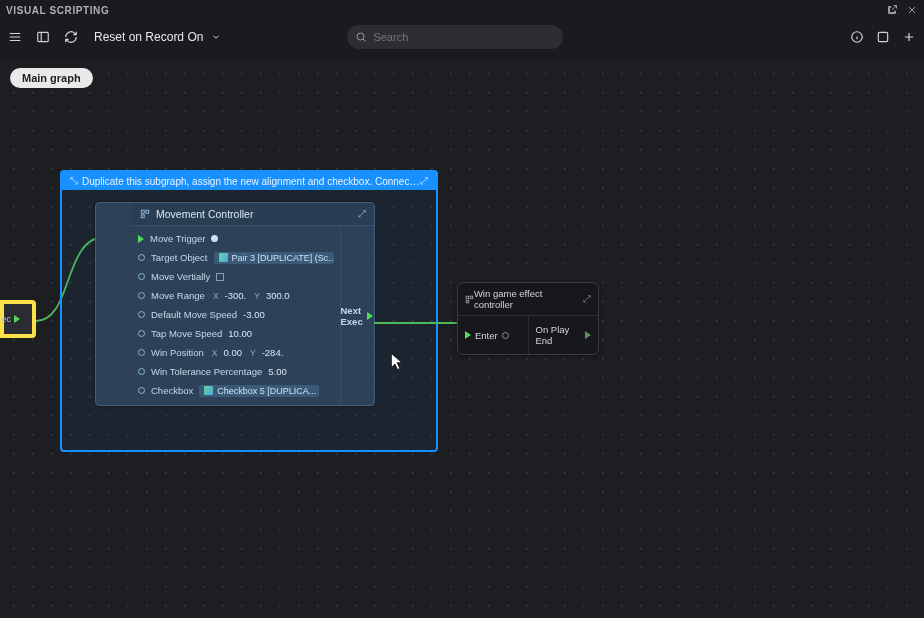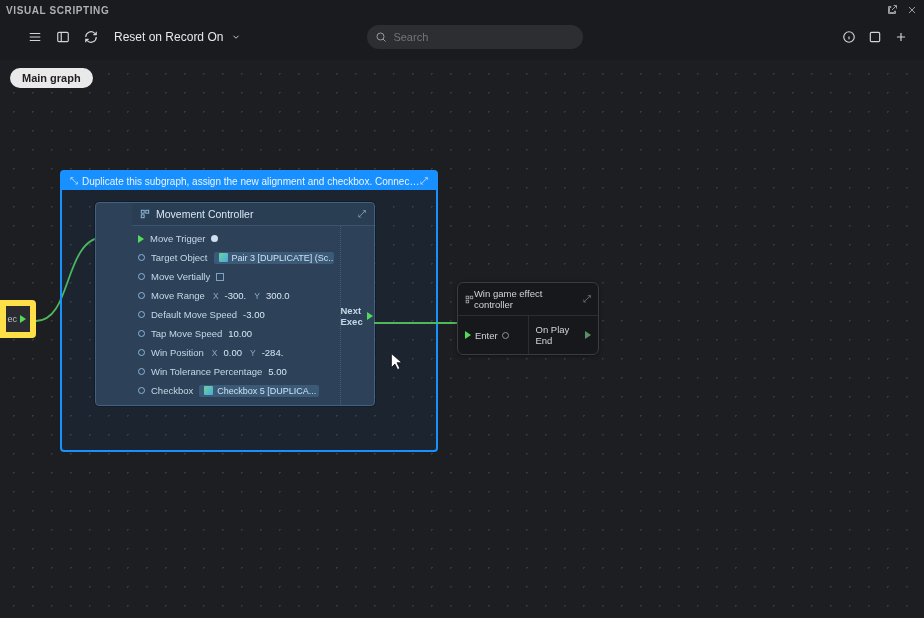--- a/index.html
+++ b/index.html
@@ -8,21 +8,21 @@
   
   .titlebar {
     height: 20px; display: flex; align-items: center; justify-content: space-between;
     padding: 0 6px; font-size: 10px; color: #aeb0b4; letter-spacing: .6px; font-weight: 600; gap: 44px;
   }
   .titlebar-right { display: flex; gap: 8px; }
   .title-icon { width: 12px; height: 12px; color: #9a9ca0; cursor: pointer; }
 
   
   .toolbar {
-    height: 34px; display: flex; align-items: center; padding: 0 16px; gap: 10px; margin-left: 12px;
+    height: 34px; display: flex; align-items: center; padding: 0 8px; gap: 10px;
   }
   .tb-left { display: flex; align-items: center; gap: 14px; }
   .tb-icon { width: 14px; height: 14px; color: #d2d4d8; cursor: pointer; }
   .dropdown {
     display: flex; align-items: center; gap: 8px; font-size: 12px; color: #e6e7ea;
     cursor: pointer; padding: 4px 6px;
   }
   .search {
     margin-left: 110px;
     width: 216px; height: 24px; background: #2d2e32; border-radius: 12px;
@@ -47,22 +47,22 @@
     background-image: radial-gradient(circle, #37383d 1px, transparent 1px);
     background-size: 19px 19px;
     background-position: 4px 4px;
   }
 
   .crumb-row { position: absolute; top: 62px; z-index: 5; }
 
   
   .off-left-node {
     position:absolute; left:0; top:300px; width:36px; height:38px;
-    background:#2a2c31; border:6px solid #fde047; border-radius:0 4px 4px 0;
-    display:flex; align-items:center; justify-content:flex-end; padding-right:4px;
+    background:#2a2c31; border:4px solid #fde047; border-radius:0 4px 4px 0;
+    display:flex; align-items:center; justify-content:flex-end; padding-right:12px;
     font-size:9px; color:#bfc1c6;
   }
   .exec-tri-right {
     width:0;height:0;border-top:4px solid transparent;border-bottom:4px solid transparent;
     border-left:6px solid #53dc5a; display:inline-block; margin-left:3px;
   }
 
   
   .blue-box {
     position: absolute; left: 60px; top: 170px; width: 378px; height: 282px;

